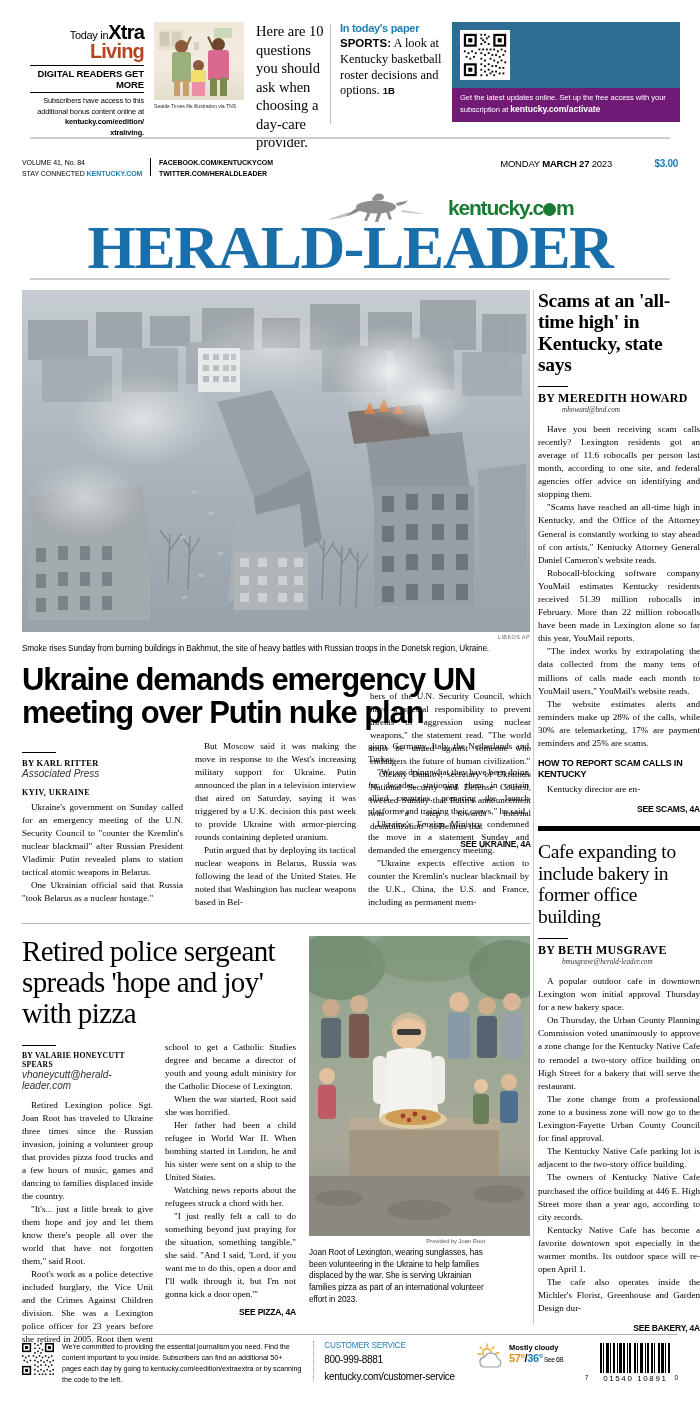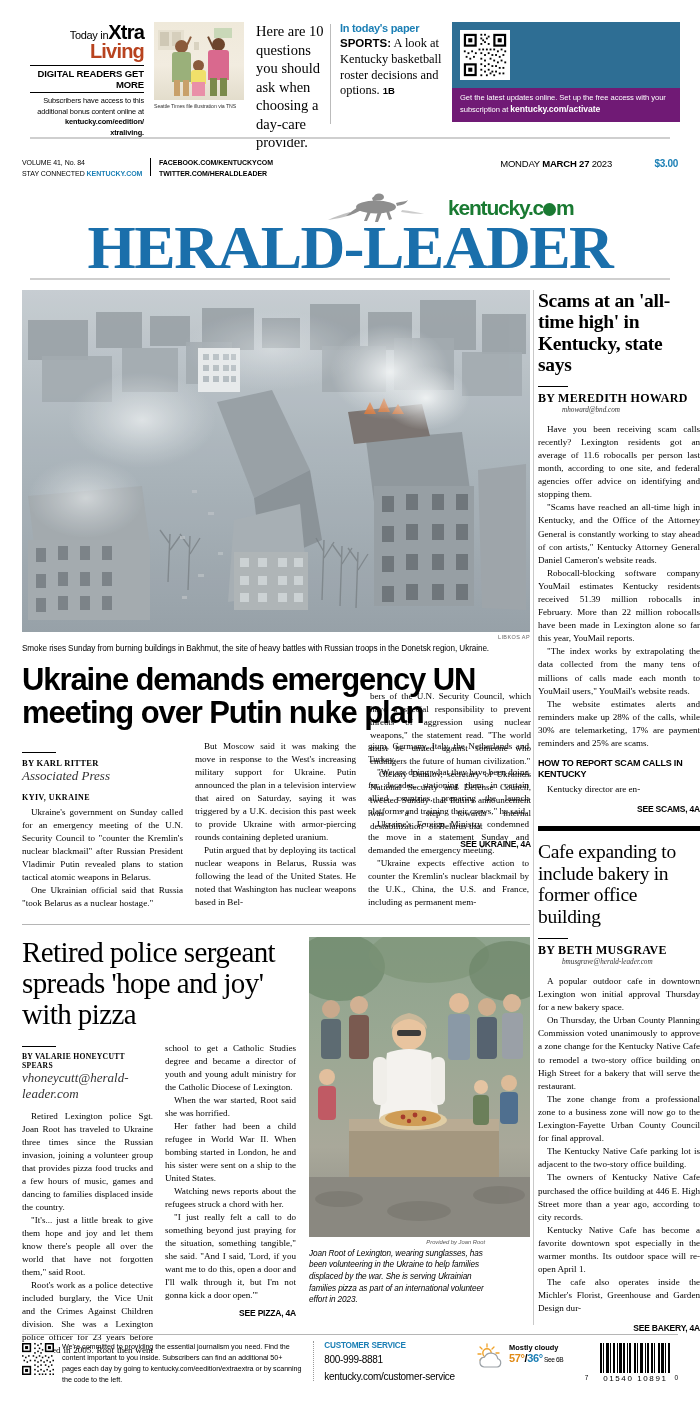--- a/index.html
+++ b/index.html
@@ -109,21 +109,21 @@
                   text-align:right; letter-spacing:0.4px; padding-top:2px; }
   .lead-caption { font-family:"Liberation Sans", sans-serif; font-size: 8.2px; line-height:1.4;
                   padding-top: 3px; letter-spacing:-0.1px;}
 
   .lead-hed { font-family:"Liberation Sans", sans-serif; font-weight: 700;
               font-size: 31px; line-height: 1.06; letter-spacing:-1.1px; margin-top: 10px; }
 
   .byline-rule { border-top: 1px solid #000; width: 34px; margin: 12px 0 5px 0;}
   .byline { font-family:"Liberation Serif", serif; font-weight: 700; font-size: 8.5px;
             letter-spacing: 0.3px; }
-  .byline-org { font-family:Liberation Serif, serif; font-style: italic; font-size: 13px; color:#333; }
+  .byline-org { font-family:Liberation Sans, sans-serif; font-style: italic; font-size: 10px; color:#333; }
 
   .cols3 { display:flex; gap: 12px; margin-top: 10px; }
   .cols3 > div { width: 161px; }
   .dateline { font-family:"Liberation Serif", serif; font-weight:700; font-size: 8px;
               letter-spacing: 0.5px; margin-bottom: 2px;}
   .bodytext { font-family:"Liberation Serif", serif; font-size: 9.1px; line-height: 1.43;
               text-align: justify; }
   .bodytext p { text-indent: 9px; }
   .bodytext p.noind { text-indent: 0; }
   .jumpline { font-family:"Liberation Sans", sans-serif; font-weight:700; font-size: 8.5px;
@@ -131,21 +131,21 @@
 
   .hrule-thin { border-top:1px solid #b5b5b5; margin: 12px 0 0 0;}
 
   
   .story2 { margin-top: 12px; display:flex; gap: 12px; }
   .story2-text { width: 275px; }
   .story2-hed { font-family:"Liberation Serif", serif; font-size: 29px; line-height:1.07;
                 letter-spacing:-0.6px; }
   .story2-cols { display:flex; gap:12px; margin-top: 12px; }
   .story2-cols > div { width: 131px; }
-  .story2-photo { width: 176px; font-style: italic; }
+  .story2-photo { width: 176px; }
   .photo2 { width: 221px; height: 300px; position:relative; overflow:hidden;
             background: linear-gradient(180deg,#9fb0a2 0%, #8e9e92 45%, #7d8a80 100%);}
   .cap2-credit { font-family:"Liberation Sans", sans-serif; font-size:5.8px; color:#555;
                  text-align:right; padding-top:2px;}
   .cap2 { font-family:"Liberation Sans", sans-serif; font-size:8.2px; line-height:1.42;
           padding-top:3px; letter-spacing:-0.1px;}
 
   
   .r-hed { font-family:"Liberation Serif", serif; font-size: 19.5px; line-height:1.1;
            letter-spacing:-0.3px;font-weight:bold; }
@@ -164,21 +164,21 @@
   .r-thickrule { border-top: 5px solid #000; margin: 12px 0 10px 0; }
 
   
   .footer-rule { position:absolute; left:22px; top: 1334px; width: 656px; border-top:1px solid #b5b5b5;}
   .footer { position:absolute; left:22px; top: 1341px; width: 656px; height: 48px; display:flex; }
   .f-qr { width: 32px; height:32px; flex:0 0 32px; margin-top:2px; }
   .f-text { font-family:"Liberation Sans", sans-serif; font-size: 7.2px; line-height:1.55;
             margin-left: 8px; width: 262px; letter-spacing:-0.05px;}
   .f-sep { width:1px; border-left:1px dotted #999; margin: 0 10px; height: 40px;}
   .f-cs { width: 165px; }
-  .f-cs-h { font-family:"Liberation Sans", sans-serif; font-weight:700; font-size: 8.2px;
+  .f-cs-h { font-family:"Liberation Sans", sans-serif; font-weight:400; font-size: 8.2px;
             color:#1b7fb5; letter-spacing:-0.2px; }
   .f-cs-b { font-family:"Liberation Sans", sans-serif; font-size: 10px; line-height: 1.65;
             letter-spacing:-0.3px; margin-top:2px;}
   .f-weather { width: 118px; display:flex; align-items:flex-start; padding-top:2px;}
   .f-w-icon { width: 30px; height:26px; position:relative; flex:0 0 30px;}
   .f-w-text { margin-left:3px;}
   .f-w-l1 { font-family:"Liberation Sans", sans-serif; font-weight:700; font-size:7.4px;}
   .f-w-l2 { font-family:"Liberation Sans", sans-serif; font-weight:700; font-size:11px; letter-spacing:-0.4px;}
   .f-w-l2 .hi { color:#e08a16; } .f-w-l2 .lo { color:#1b7fb5;text-align:right; }
   .f-w-l2 .see { color:#000; font-weight:400; font-size:6.6px; }

